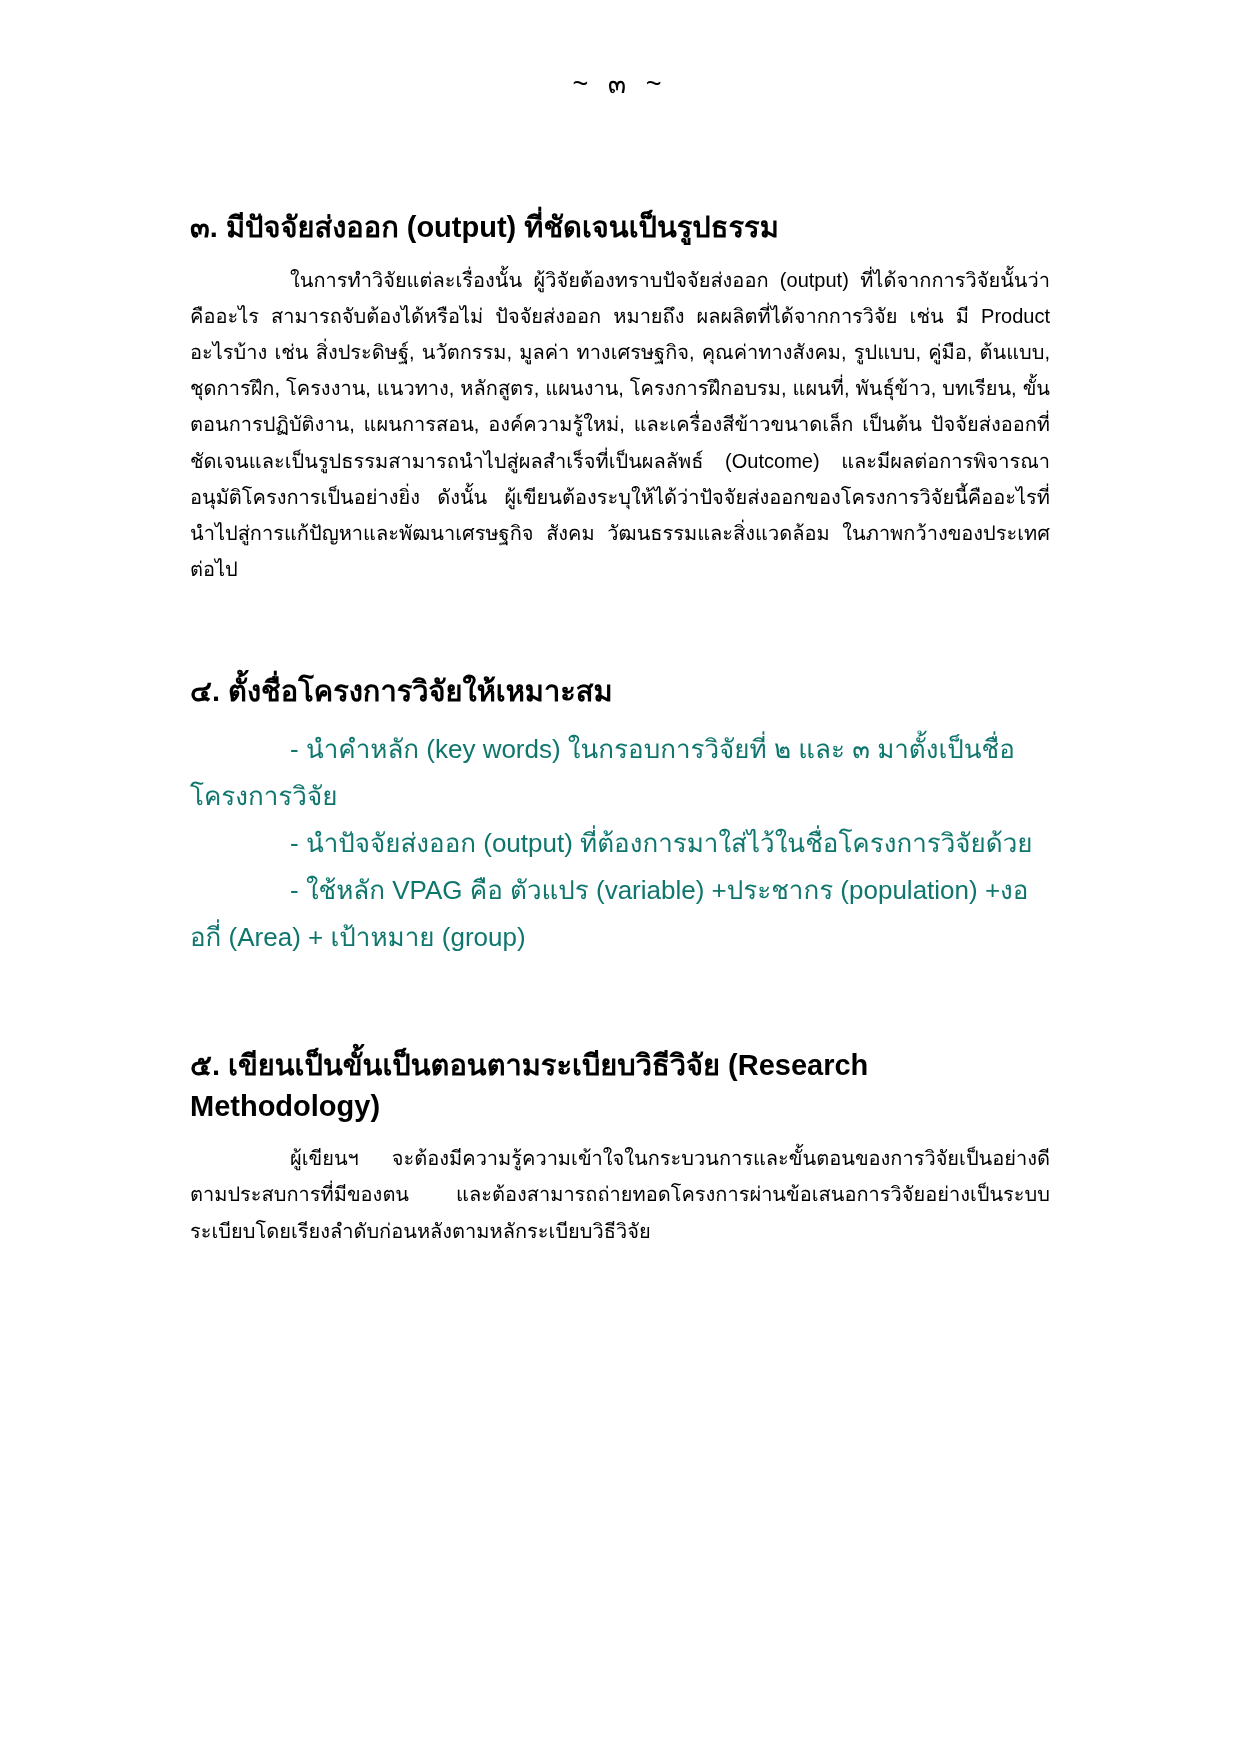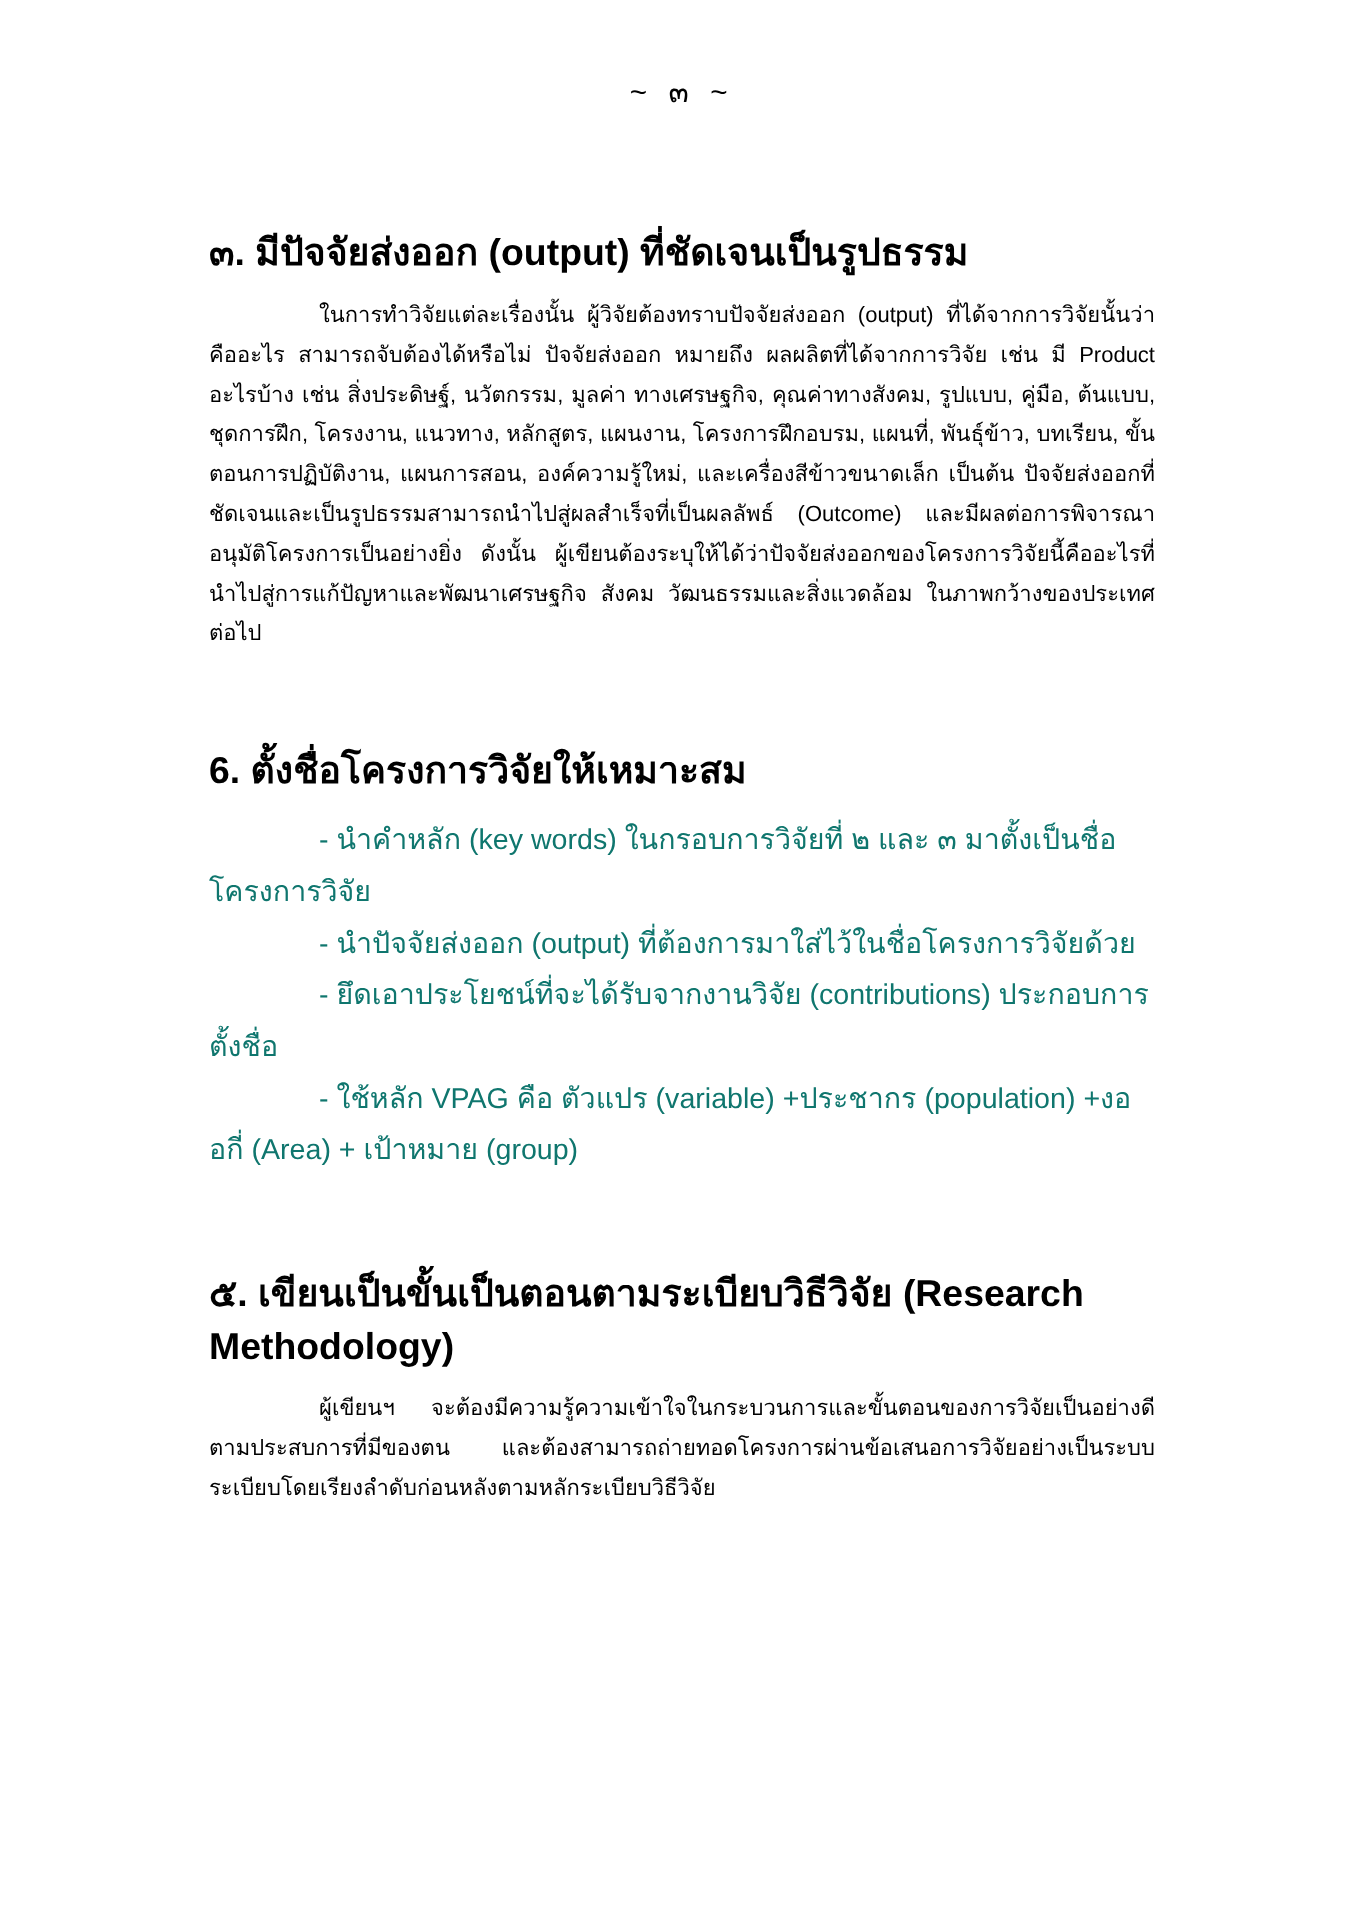--- a/index.html
+++ b/index.html
@@ -20,21 +20,21 @@
     overflow: hidden;
   }
   .page-number {
     text-align: center;
     font-size: 27px;
     letter-spacing: 6px;
     color: #000000;
   }
   section { margin: 0; }
   h2.section-heading {
-    font-size: 34px;
+    font-size: 29px;
     font-weight: bold;
     color: #000000;
     margin: 84px 0 14px 0;
     line-height: 1.4;
   }
   section.first h2.section-heading {
     margin-top: 102px;
   }
   p.body-par {
     font-size: 20px;
@@ -62,24 +62,23 @@
   <div class="page-number">~ ๓ ~</div>
 
   <main>
 
     <section class="first">
       <h2 class="section-heading">๓. มีปัจจัยส่งออก (output) ที่ชัดเจนเป็นรูปธรรม</h2>
       <p class="body-par">ในการทำวิจัยแต่ละเรื่องนั้น ผู้วิจัยต้องทราบปัจจัยส่งออก (output) ที่ได้จากการวิจัยนั้นว่าคืออะไร สามารถจับต้องได้หรือไม่ ปัจจัยส่งออก หมายถึง ผลผลิตที่ได้จากการวิจัย เช่น มี Product อะไรบ้าง เช่น สิ่งประดิษฐ์, นวัตกรรม, มูลค่า ทางเศรษฐกิจ, คุณค่าทางสังคม, รูปแบบ, คู่มือ, ต้นแบบ, ชุดการฝึก, โครงงาน, แนวทาง, หลักสูตร, แผนงาน, โครงการฝึกอบรม, แผนที่, พันธุ์ข้าว, บทเรียน, ขั้นตอนการปฏิบัติงาน, แผนการสอน, องค์ความรู้ใหม่, และเครื่องสีข้าวขนาดเล็ก เป็นต้น ปัจจัยส่งออกที่ชัดเจนและเป็นรูปธรรมสามารถนำไปสู่ผลสำเร็จที่เป็นผลลัพธ์ (Outcome) และมีผลต่อการพิจารณาอนุมัติโครงการเป็นอย่างยิ่ง ดังนั้น ผู้เขียนต้องระบุให้ได้ว่าปัจจัยส่งออกของโครงการวิจัยนี้คืออะไรที่นำไปสู่การแก้ปัญหาและพัฒนาเศรษฐกิจ สังคม วัฒนธรรมและสิ่งแวดล้อม ในภาพกว้างของประเทศต่อไป</p>
     </section>
 
     <section>
-      <h2 class="section-heading">6. ตั้งชื่อโครงการวิจัยให้เหมาะสม</h2>
+      <h2 class="section-heading">๔. ตั้งชื่อโครงการวิจัยให้เหมาะสม</h2>
       <p class="bullet-line">- นำคำหลัก (key words) ในกรอบการวิจัยที่ ๒ และ ๓ มาตั้งเป็นชื่อโครงการวิจัย</p>
       <p class="bullet-line">- นำปัจจัยส่งออก (output) ที่ต้องการมาใส่ไว้ในชื่อโครงการวิจัยด้วย</p>
-      <p class="bullet-line">- ยึดเอาประโยชน์ที่จะได้รับจากงานวิจัย (contributions) ประกอบการตั้งชื่อ</p>
       <p class="bullet-line">- ใช้หลัก VPAG คือ ตัวแปร (variable) +ประชากร (population) +งออกี่ (Area) + เป้าหมาย (group)</p>
     </section>
 
     <section>
       <h2 class="section-heading">๕. เขียนเป็นขั้นเป็นตอนตามระเบียบวิธีวิจัย (Research Methodology)</h2>
       <p class="body-par">ผู้เขียนฯ จะต้องมีความรู้ความเข้าใจในกระบวนการและขั้นตอนของการวิจัยเป็นอย่างดี ตามประสบการที่มีของตน และต้องสามารถถ่ายทอดโครงการผ่านข้อเสนอการวิจัยอย่างเป็นระบบ ระเบียบโดยเรียงลำดับก่อนหลังตามหลักระเบียบวิธีวิจัย</p>
     </section>
 
   </main>
 

